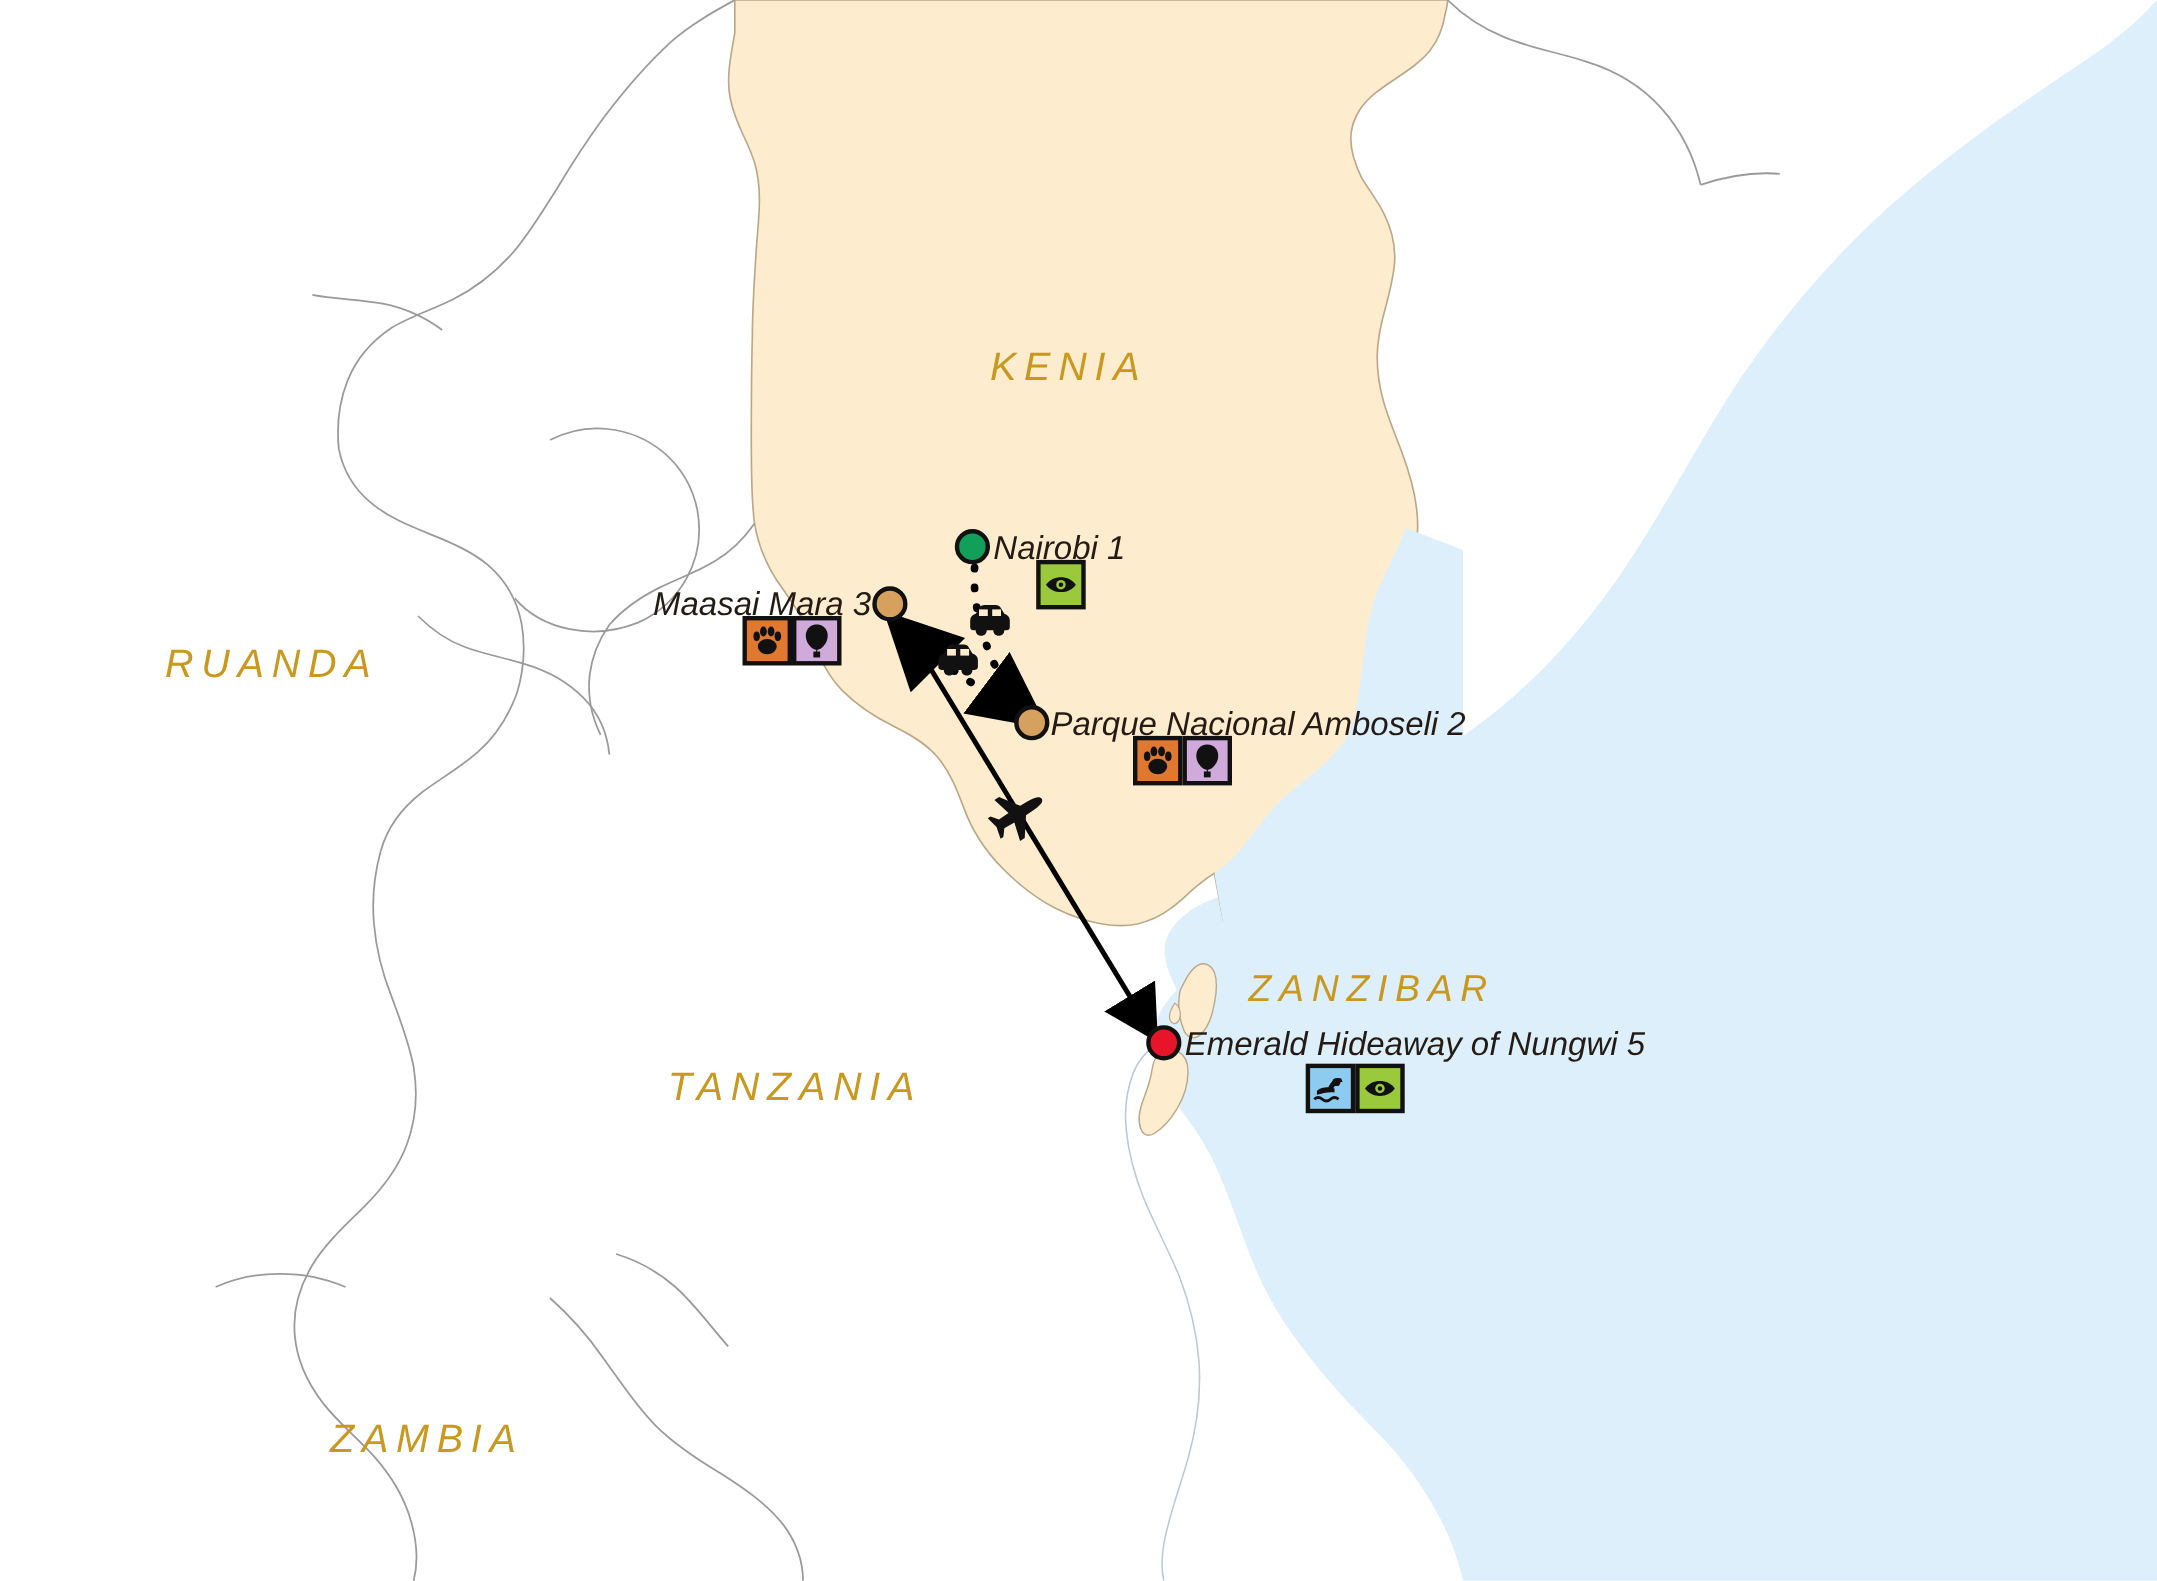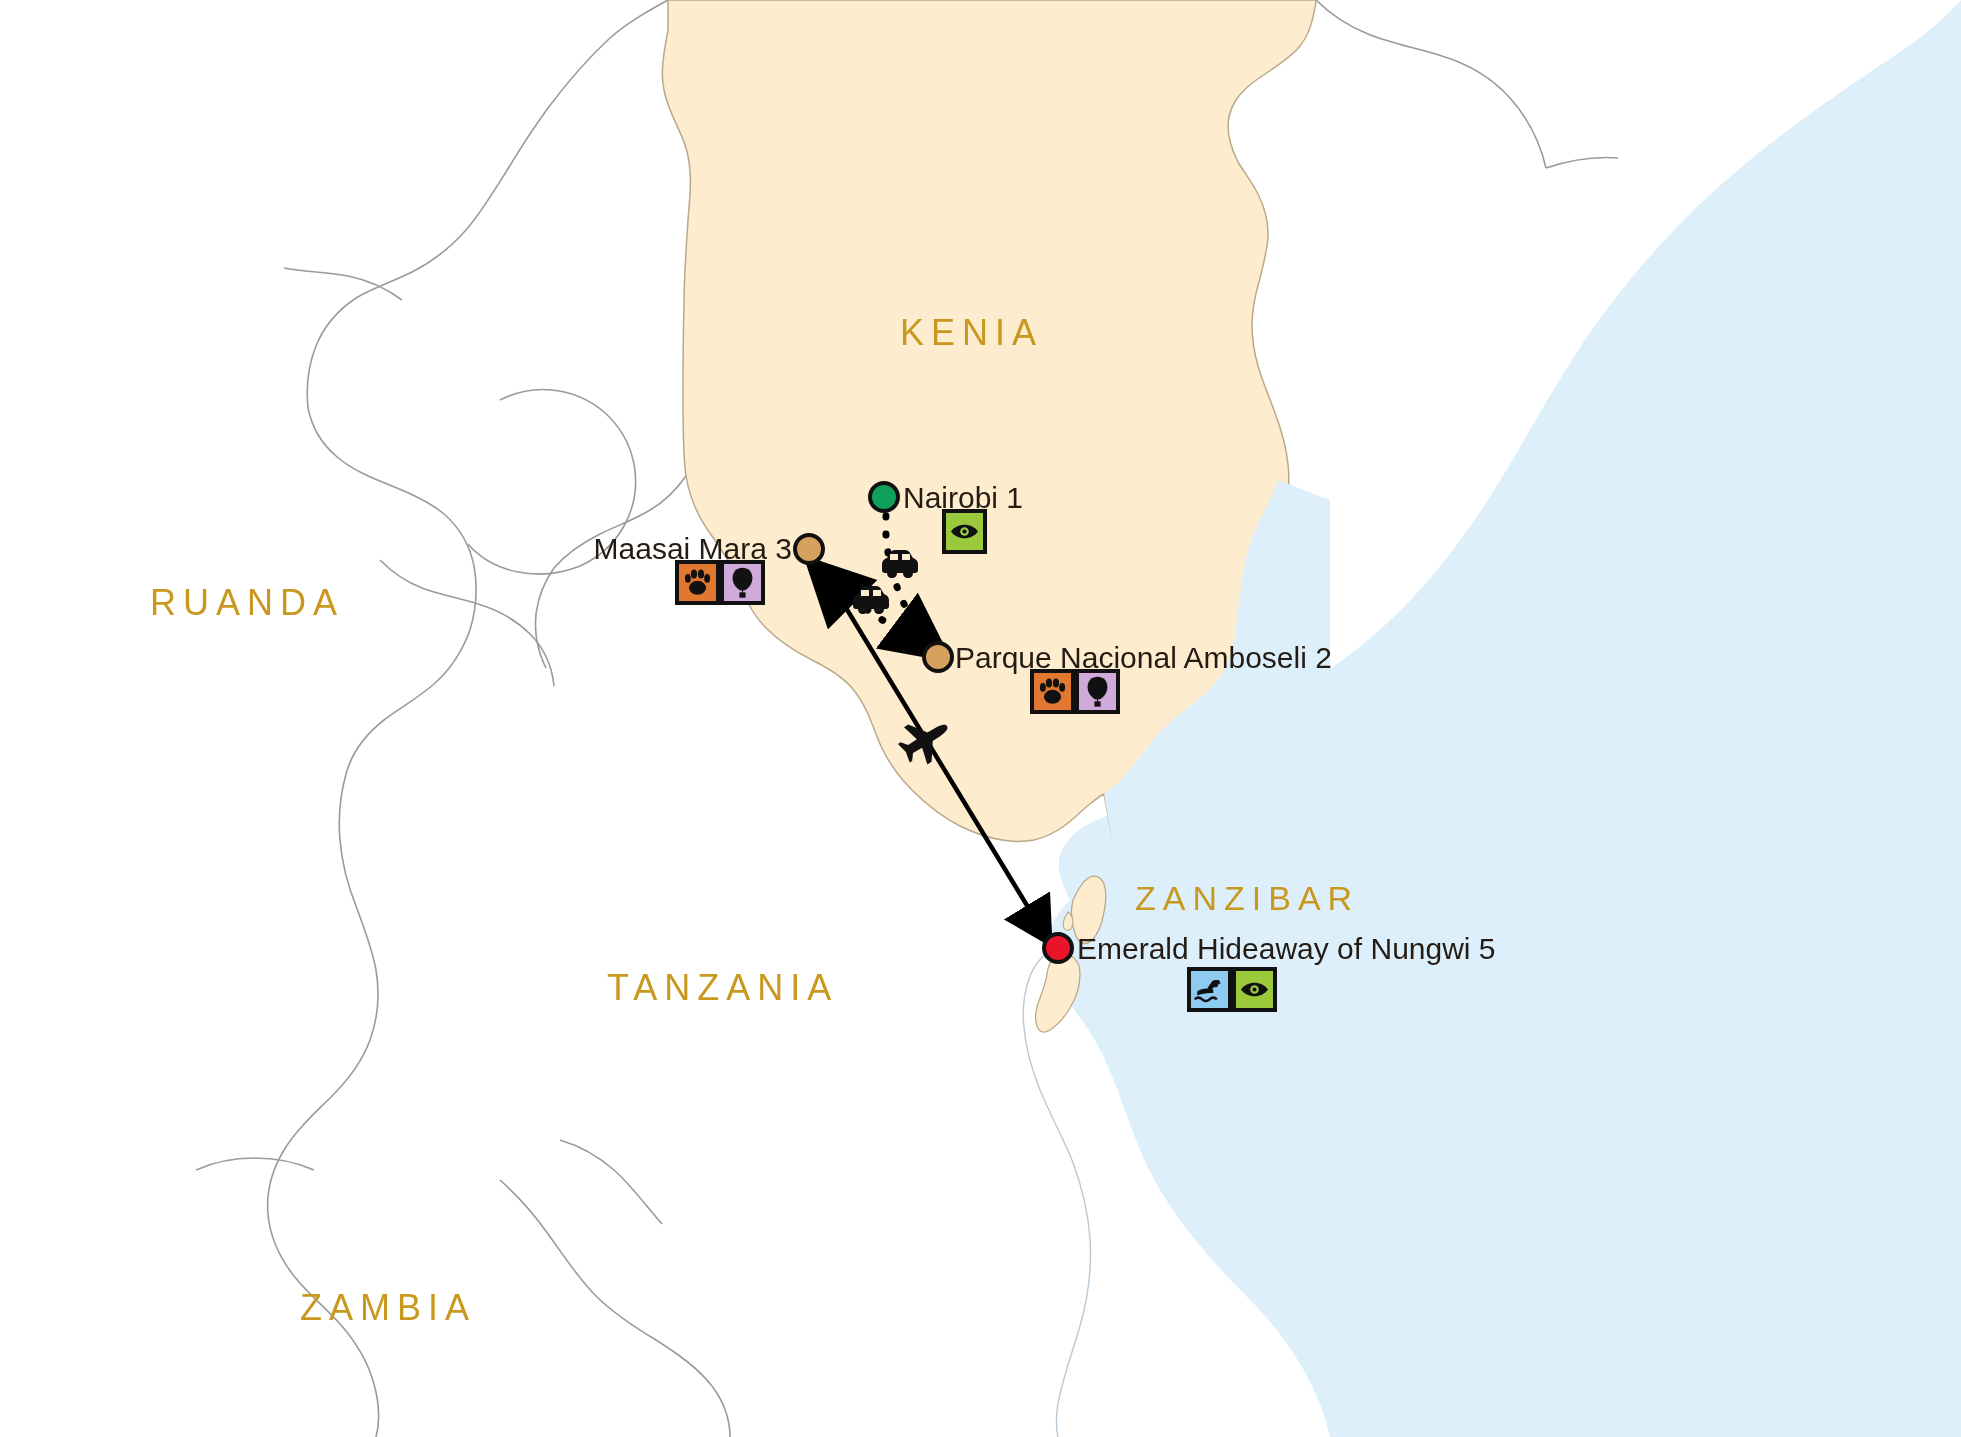--- a/index.html
+++ b/index.html
@@ -1,20 +1,20 @@
 <!DOCTYPE html>
 <html><head>
 <meta charset="utf-8">
 <style>
   html,body{margin:0;padding:0;background:#ffffff;}
   body{
     font-family:"Liberation Sans", sans-serif;
     width:1961px;height:1437px;overflow:hidden;position:relative;
   }
-  #map-root{position:absolute;inset:0;width:1961px;height:1437px;}
+  #map-root{position:absolute;inset:0;width:1961px;height:1437px;font-style:italic;}
   svg.layer{position:absolute;left:0;top:0;width:1961px;height:1437px;}
   .country-label{
     fill:#c9981f;
     font-family:"Liberation Sans", sans-serif;
     font-weight:400;
     letter-spacing:7px;
   }
   .place-label{
     fill:#241c14;
     font-family:"Liberation Sans", sans-serif;

